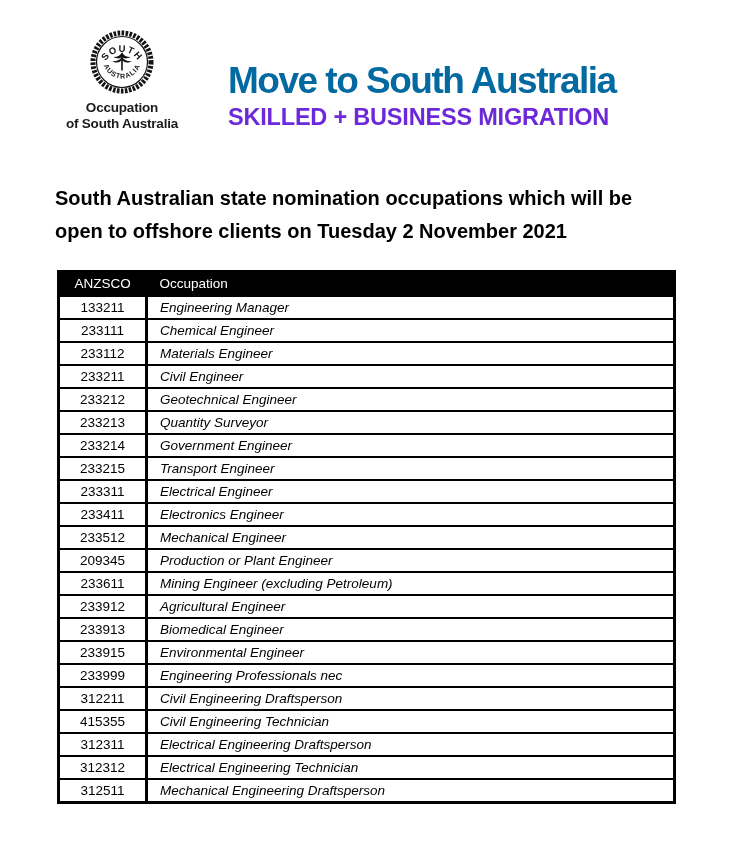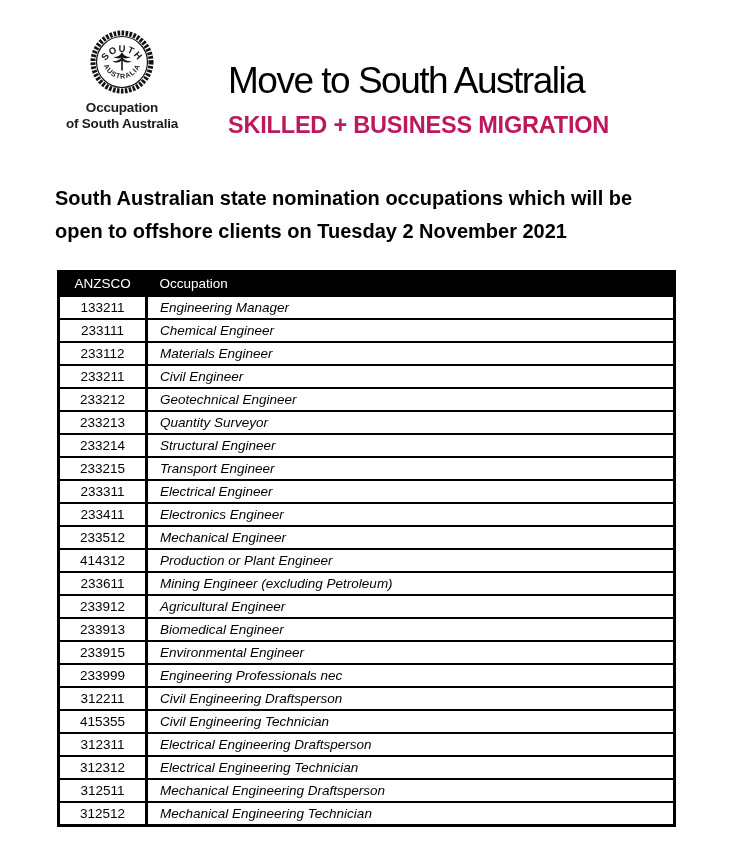--- a/index.html
+++ b/index.html
@@ -20,27 +20,27 @@
   .logo-svg { width: 64px; height: 64px; display: block; margin: 0 auto; }
   .logo-caption {
     margin-top: 6px;
     font-weight: bold; font-size: 13.5px; line-height: 1.15;
     color: #1b1b1b; letter-spacing: -0.2px;
   }
 
   
   .brand-block { position: absolute; left: 228px; top: 62px; }
   .brand-title {
-    font-size: 37px; font-weight: 400; letter-spacing: -1.5px;
-    color: #000000; line-height: 1; white-space: nowrap;
+    font-size: 37px; font-weight: 700; letter-spacing: -1.5px;
+    color: #0369a1; line-height: 1; white-space: nowrap;
   }
   .brand-subtitle {
-    margin-top: 15px;
+    margin-top: 7px;
     font-size: 23.5px; font-weight: 800; letter-spacing: -0.2px;
-    color: #be185d; line-height: 1; white-space: nowrap;
+    color: #6d28d9; line-height: 1; white-space: nowrap;
   }
 
   
   .doc-heading {
     position: absolute; left: 55px; top: 182px;
     width: 600px;
     font-size: 20px; font-weight: bold; color: #000;
     line-height: 1.65;
   }
 
@@ -132,40 +132,40 @@
         <tr>
           <td class="col-code">233212</td>
           <td class="col-occ">Geotechnical Engineer</td>
         </tr>
         <tr>
           <td class="col-code">233213</td>
           <td class="col-occ">Quantity Surveyor</td>
         </tr>
         <tr>
           <td class="col-code">233214</td>
-          <td class="col-occ">Structural Engineer</td>
+          <td class="col-occ">Government Engineer</td>
         </tr>
         <tr>
           <td class="col-code">233215</td>
           <td class="col-occ">Transport Engineer</td>
         </tr>
         <tr>
           <td class="col-code">233311</td>
           <td class="col-occ">Electrical Engineer</td>
         </tr>
         <tr>
           <td class="col-code">233411</td>
           <td class="col-occ">Electronics Engineer</td>
         </tr>
         <tr>
           <td class="col-code">233512</td>
           <td class="col-occ">Mechanical Engineer</td>
         </tr>
         <tr>
-          <td class="col-code">414312</td>
+          <td class="col-code">209345</td>
           <td class="col-occ">Production or Plant Engineer</td>
         </tr>
         <tr>
           <td class="col-code">233611</td>
           <td class="col-occ">Mining Engineer (excluding Petroleum)</td>
         </tr>
         <tr>
           <td class="col-code">233912</td>
           <td class="col-occ">Agricultural Engineer</td>
         </tr>
@@ -194,20 +194,16 @@
           <td class="col-occ">Electrical Engineering Draftsperson</td>
         </tr>
         <tr>
           <td class="col-code">312312</td>
           <td class="col-occ">Electrical Engineering Technician</td>
         </tr>
         <tr>
           <td class="col-code">312511</td>
           <td class="col-occ">Mechanical Engineering Draftsperson</td>
         </tr>
-        <tr>
-          <td class="col-code">312512</td>
-          <td class="col-occ">Mechanical Engineering Technician</td>
-        </tr>
       </tbody>
   </table>
 
 </div>
 
 </body></html>

